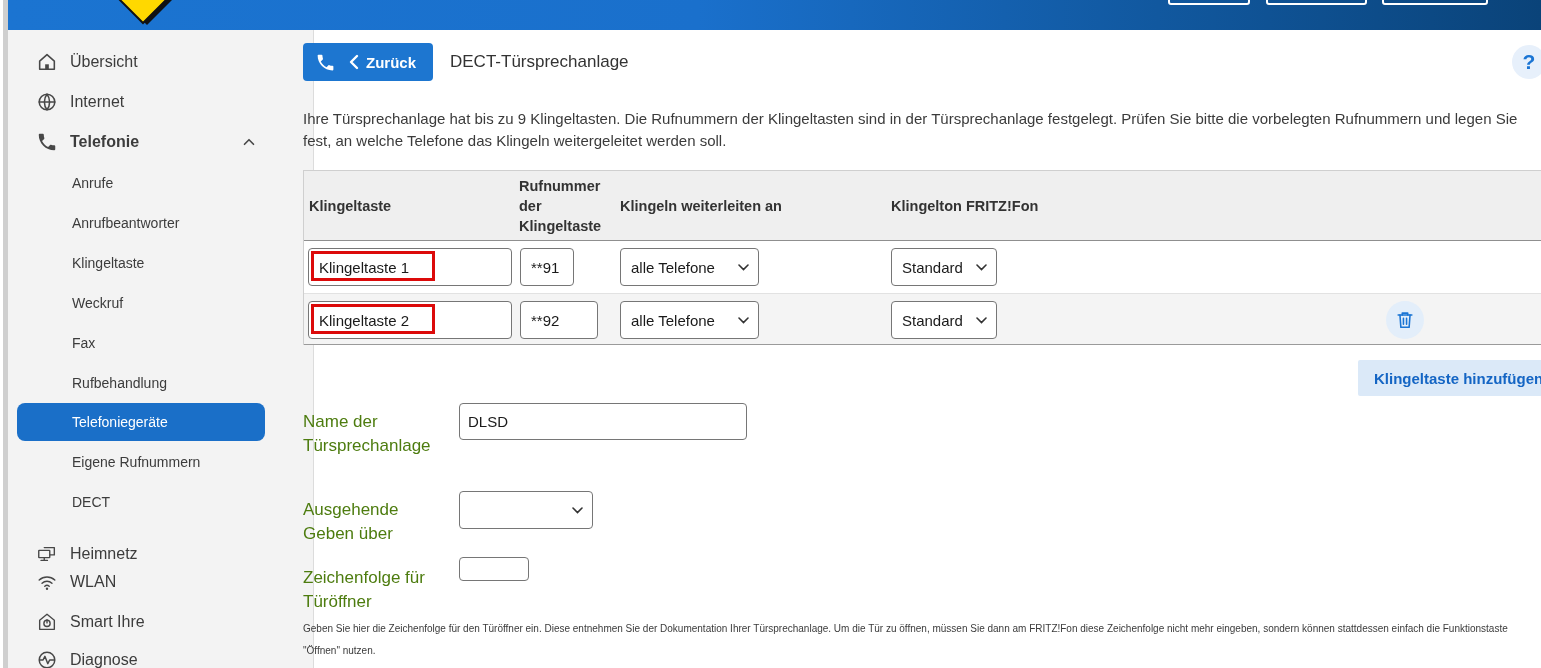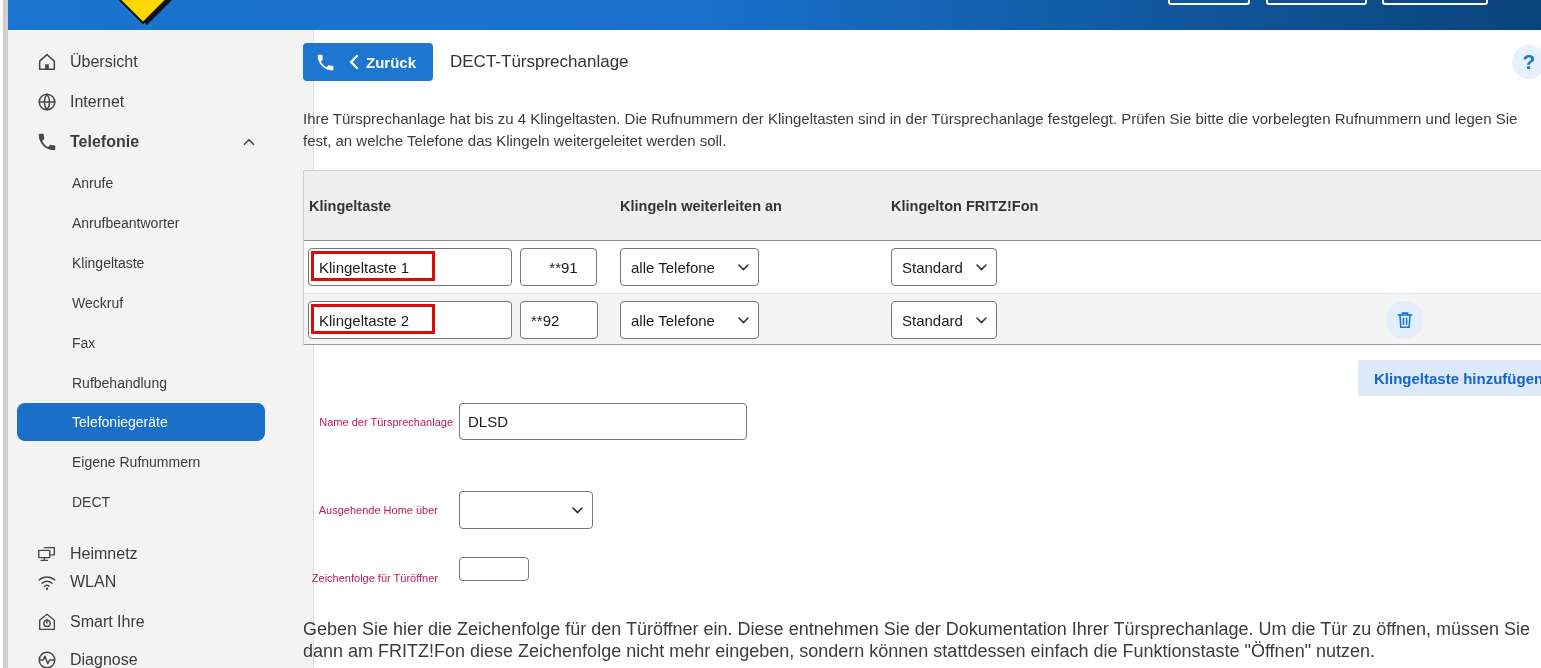--- a/index.html
+++ b/index.html
@@ -52,24 +52,24 @@
   .fselect { position:absolute; top:7px; height:38px; border:1px solid #767676; border-radius:4px; background:#fff;
     display:flex; align-items:center; padding-left:10px; font-size:15px; color:#1a1a1a; cursor:pointer; }
   .fselect svg { position:absolute; right:9px; width:11px; height:7px; }
   .trash-btn { position:absolute; left:1082px; top:7px; width:38px; height:38px; border-radius:50%; background:#e3eefa; border:none; cursor:pointer; }
   .trash-btn svg { width:22px; height:22px; margin-top:2px; }
 
   .add-btn { left:1358px; top:360px; height:36px; padding:0 16px; background:#dbe9f8; border:none; border-radius:2px;
     color:#1465c4; font-weight:bold; font-size:15px; font-family:"Liberation Sans",sans-serif; cursor:pointer; white-space:nowrap; }
 
   
-  .flabel { width:150px; font-size:11px; line-height:24px; color:#be185d;text-align:right; }
+  .flabel { width:150px; font-size:17px; line-height:24px; color:#4d7c0f; }
   .txt-input { border:1px solid #767676; border-radius:4px; background:#fff; font-family:"Liberation Sans",sans-serif;
     font-size:15px; color:#1a1a1a; padding:0 8px; }
-  .help-text { left:303px; top:618px; width:1238px; font-size:18px; line-height:22px; color:#3b3b3b; }
+  .help-text { left:303px; top:618px; width:1238px; font-size:10px; line-height:22px; color:#3b3b3b; }
 
   svg.icon { stroke:#474747; fill:none; stroke-width:1.7; stroke-linecap:round; stroke-linejoin:round; }
 </style>
 </head>
 <body>
 
 <div class="canvas">
 
   <div class="a left-strip">
     <div class="a left-strip-band"></div>
@@ -185,33 +185,34 @@
     <svg class="chev" viewBox="0 0 14 16">
       <path d="M10 2 L4 8 L10 14" fill="none" stroke="#fff" stroke-width="2.4" stroke-linecap="round" stroke-linejoin="round"></path>
     </svg>
     <span class="lbl">Zurück</span>
   </button>
 
   <h1 class="a page-title" style="font-weight:normal">DECT-Türsprechanlage</h1>
 
   <button class="a help-btn">?</button>
 
-  <p class="a intro">Ihre Türsprechanlage hat bis zu 4 Klingeltasten. Die Rufnummern der Klingeltasten sind in der Türsprechanlage festgelegt. Prüfen Sie bitte die vorbelegten Rufnummern und legen Sie fest, an welche Telefone das Klingeln weitergeleitet werden soll.</p>
+  <p class="a intro">Ihre Türsprechanlage hat bis zu 9 Klingeltasten. Die Rufnummern der Klingeltasten sind in der Türsprechanlage festgelegt. Prüfen Sie bitte die vorbelegten Rufnummern und legen Sie fest, an welche Telefone das Klingeln weitergeleitet werden soll.</p>
 
   <div class="a table">
     <div class="thead">
       <div class="th" style="left:5px;width:200px">Klingeltaste</div>
+      <div class="th" style="left:215px;width:92px">Rufnummer der Klingeltaste</div>
       <div class="th" style="left:316px;width:240px">Klingeln weiterleiten an</div>
       <div class="th" style="left:587px;width:300px">Klingelton FRITZ!Fon</div>
     </div>
 
     <div class="trow">
       <input class="tinput" style="left: 4px; width: 204px;" value="Klingeltaste 1">
       <div class="red-box" style="left:7px"></div>
-      <input class="tinput" style="left: 216px; width: 77px; text-align: center;" value="**91">
+      <input class="tinput" style="left: 216px; width: 54px;" value="**91">
       <div class="fselect" style="left:316px;width:139px">
         <span>alle Telefone</span>
         <svg viewBox="0 0 11 7">
           <path d="M1 1 L5.5 5.5 L10 1" fill="none" stroke="#333" stroke-width="1.6" stroke-linecap="round"></path>
           </svg>
       </div>
       <div class="fselect" style="left:587px;width:106px">
         <span>Standard</span>
         <svg viewBox="0 0 11 7">
           <path d="M1 1 L5.5 5.5 L10 1" fill="none" stroke="#333" stroke-width="1.6" stroke-linecap="round"></path>
@@ -246,21 +247,21 @@
         </svg>
       </button>
     </div>
   </div>
 
   <button class="a add-btn">Klingeltaste hinzufügen</button>
 
   <div class="a flabel" style="left:303px;top:410px">Name der Türsprechanlage</div>
   <input class="a txt-input" style="left: 459px; top: 403px; width: 288px; height: 37px;" value="DLSD">
 
-  <div class="a flabel" style="left:303px;top:498px;width:135px">Ausgehende Home über</div>
+  <div class="a flabel" style="left:303px;top:498px;width:135px">Ausgehende Geben über</div>
   <div class="a fselect" style="left:459px;top:491px;width:134px">
     <span></span>
     <svg viewBox="0 0 11 7">
       <path d="M1 1 L5.5 5.5 L10 1" fill="none" stroke="#333" stroke-width="1.6" stroke-linecap="round"></path>
       </svg>
   </div>
 
   <div class="a flabel" style="left:303px;top:566px;width:135px">Zeichenfolge für Türöffner</div>
   <input class="a txt-input" style="left: 459px; top: 557px; width: 70px; height: 24px;" value="">
 

